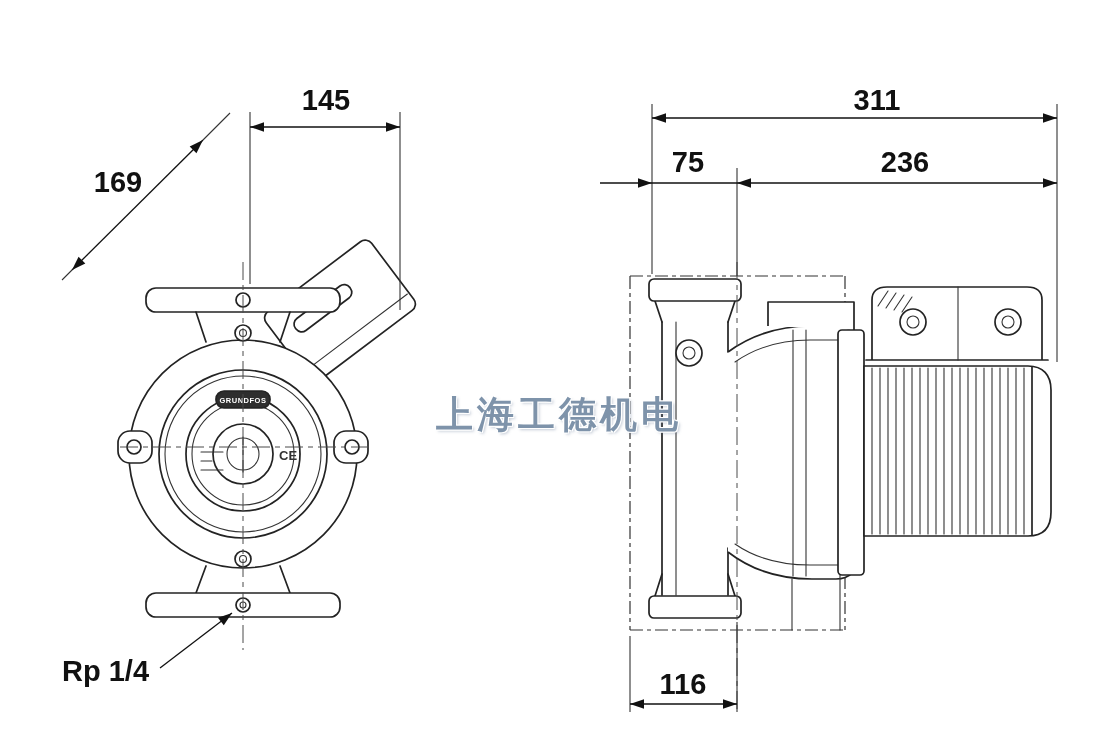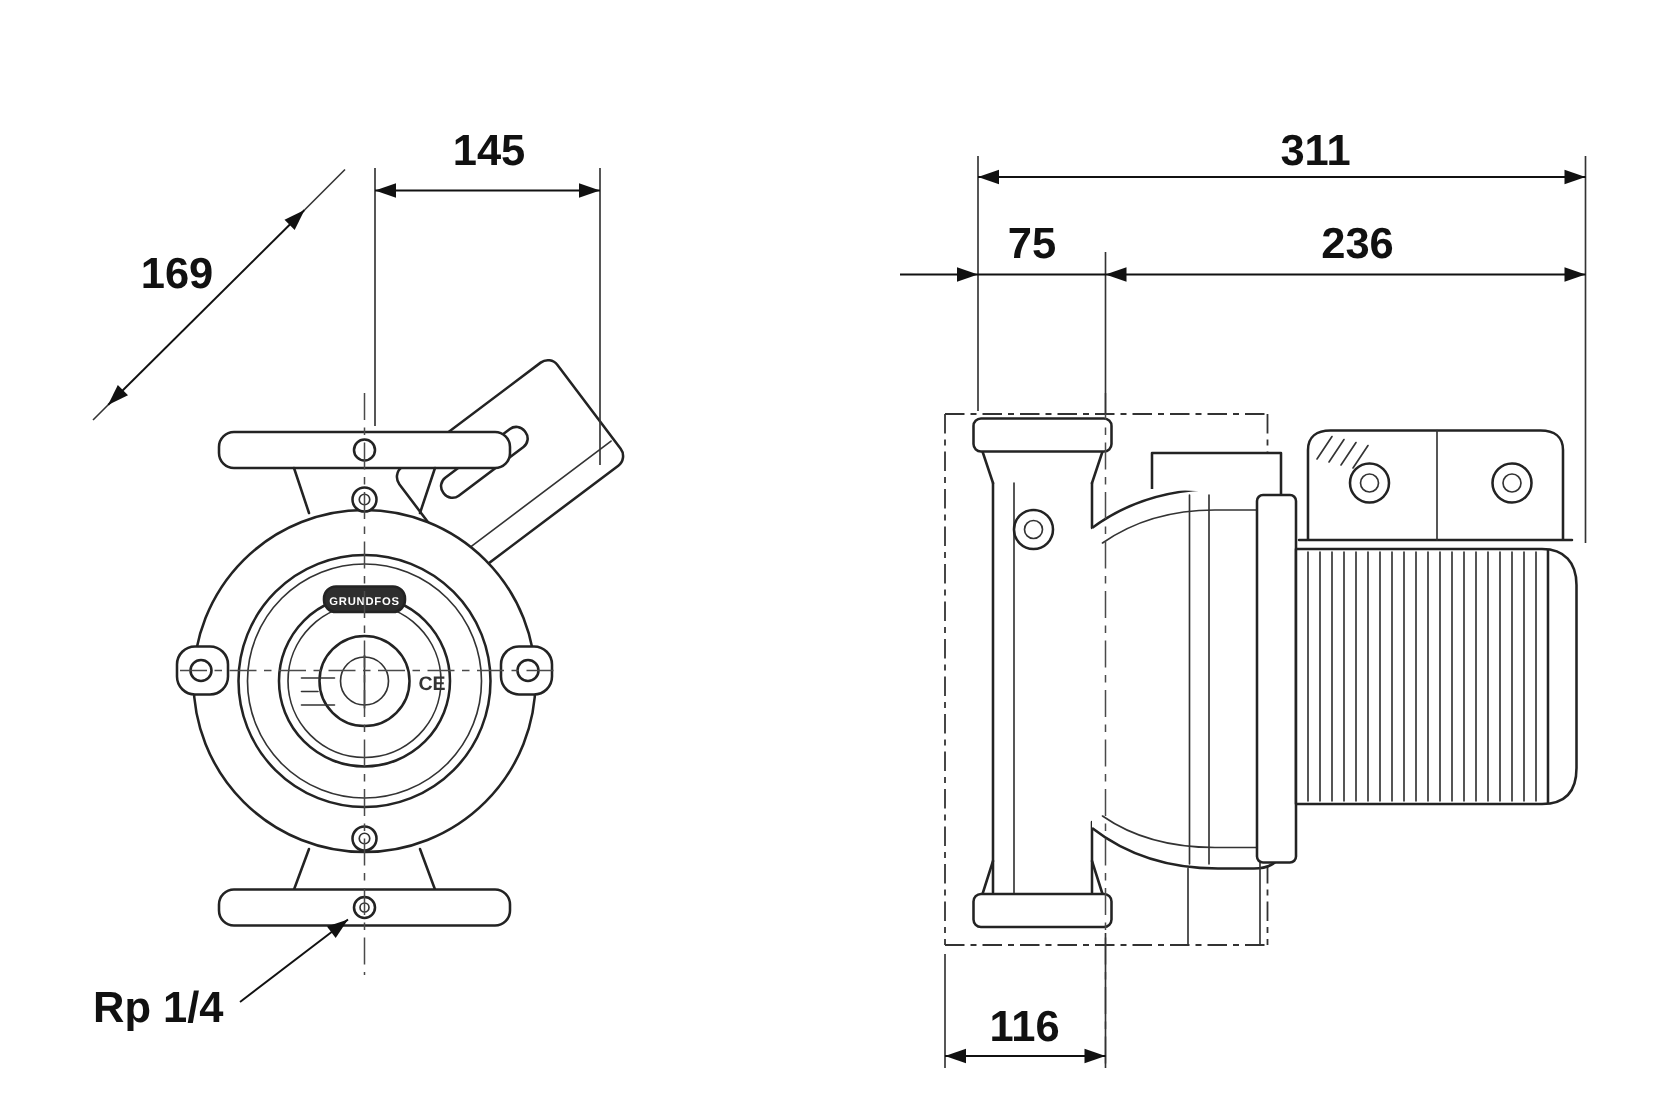--- a/index.html
+++ b/index.html
@@ -155,13 +155,14 @@
 
       <g>
         <line class="ext" x1="630" y1="636" x2="630" y2="712"></line>
         <line class="ext" x1="737" y1="622" x2="737" y2="712"></line>
         <line class="dim" x1="630" y1="704" x2="737" y2="704" marker-start="url(#arr)" marker-end="url(#arr)"></line>
         <text class="dimtxt" x="683" y="694" text-anchor="middle">116</text>
       </g>
     </g>
   </svg>
 
+  <div class="watermark">上海工德机电</div>
 </div>
 
 </body></html>

